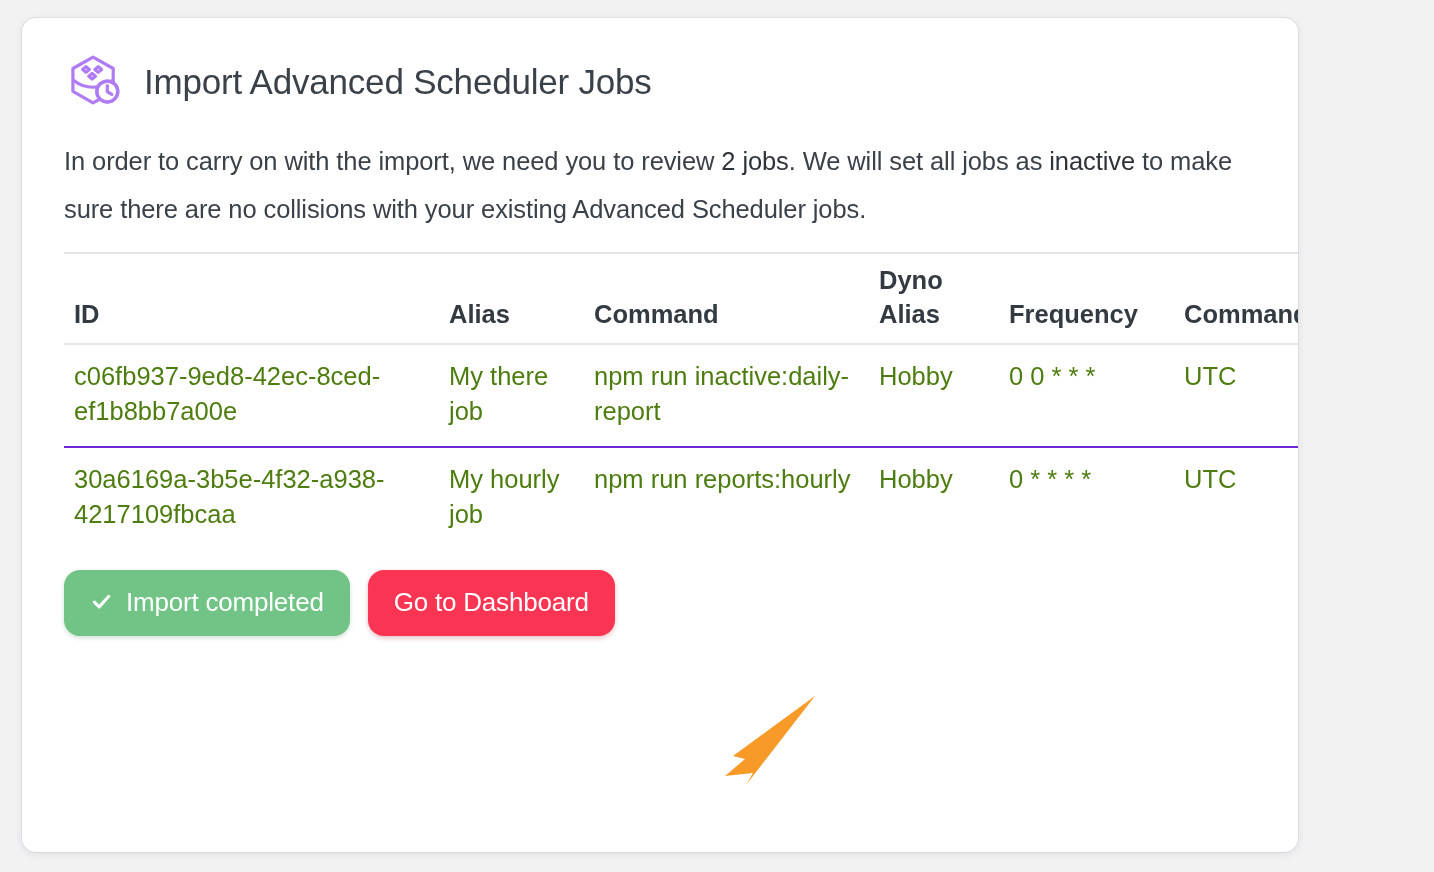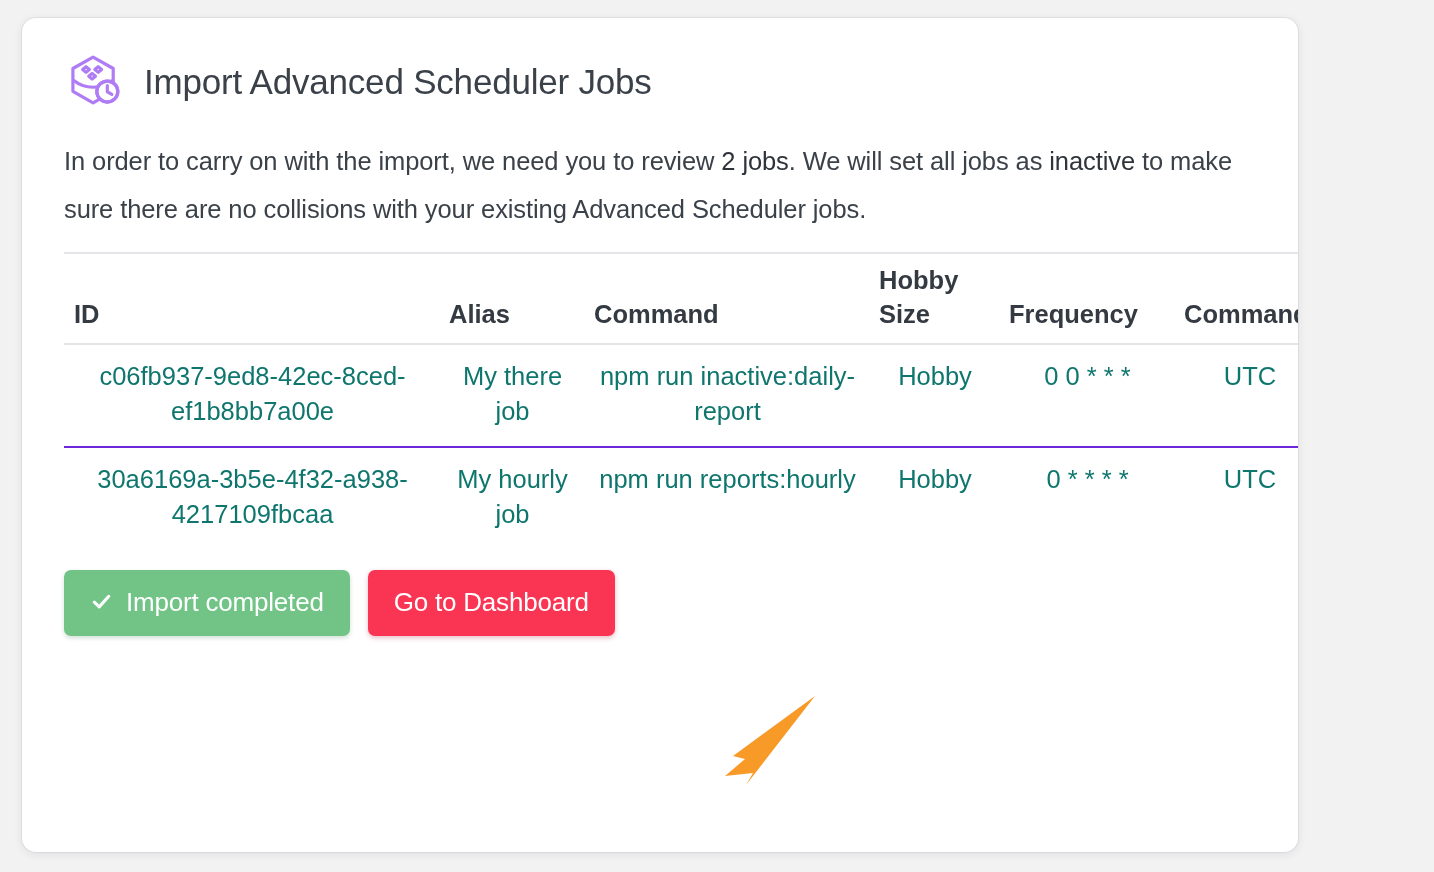--- a/index.html
+++ b/index.html
@@ -85,25 +85,25 @@
     vertical-align: bottom;
     font-size: 25.5px;
     font-weight: 700;
     color: #343a41;
     padding: 10px 8px 12px 10px;
     border-top: 2px solid #e3e5e8;
     border-bottom: 2px solid #e3e5e8;
     line-height: 1.32;
   }
   .jobs-table td {
-    text-align: center;
+    text-align: left;
     vertical-align: top;
     font-size: 25.5px;
     font-weight: 400;
-    color: #0f766e;
+    color: #4d7c0f;
     padding: 14px 8px 16px 10px;
     line-height: 1.38;
     word-break: break-word;
   }
   .jobs-table tbody tr + tr td {
     border-top: 2px solid #6d28d9;
   }
 
   col.col-id      { width: 375px; }
   col.col-alias   { width: 145px; }
@@ -126,21 +126,21 @@
 
   
   .actions {
     display: flex;
     align-items: center;
     gap: 18px;
     margin-top: 22px;
   }
   .btn {
     border: none;
-    border-radius: 7px;
+    border-radius: 16px;
     font-family: "Liberation Sans", sans-serif;
     font-size: 26px;
     line-height: 1;
     color: #ffffff;
     padding: 19px 26px 21px 26px;
     cursor: pointer;
     display: inline-flex;
     align-items: center;
     gap: 13px;
     white-space: nowrap;
@@ -202,21 +202,21 @@
         <col class="col-dyno">
           <col class="col-freq">
           <col class="col-tz">
           <col class="col-status">
       </colgroup>
       <thead>
         <tr>
           <th>ID</th>
           <th>Alias</th>
           <th>Command</th>
-          <th class="th-dyno">Hobby Size</th>
+          <th class="th-dyno">Dyno Alias</th>
           <th>Frequency</th>
           <th>Command</th>
           <th></th>
         </tr>
       </thead>
       <tbody>
         <tr>
           <td>c06fb937-9ed8-42ec-8ced-ef1b8bb7a00e</td>
           <td>My there job</td>
           <td>npm run inactive:daily-report</td>

